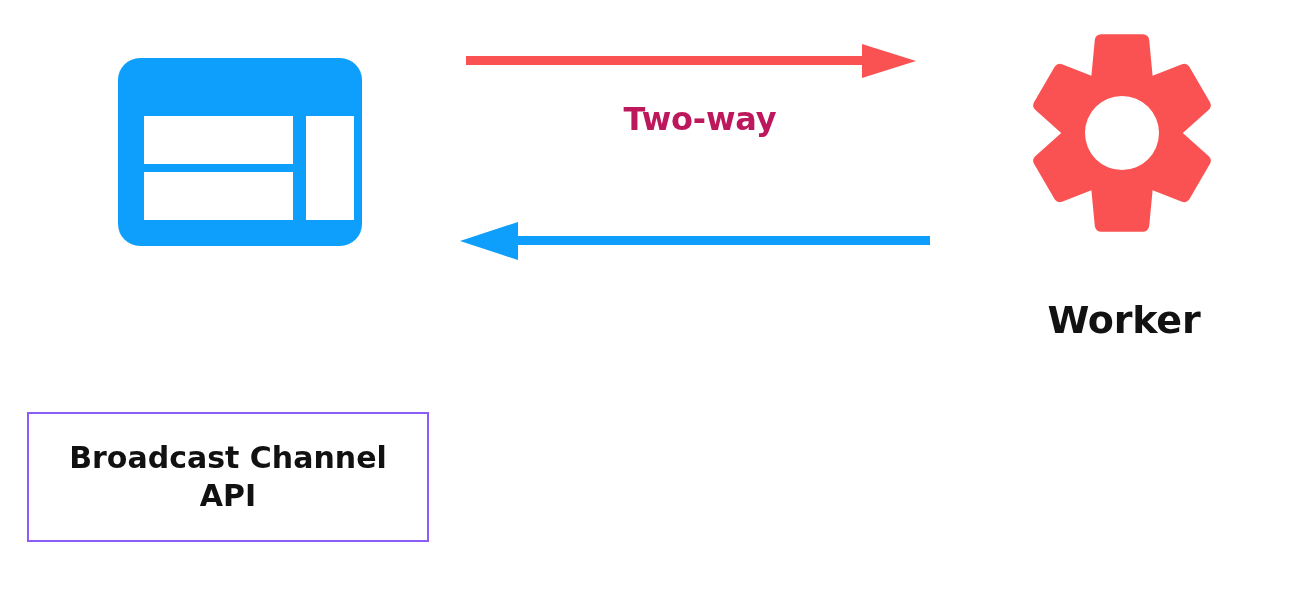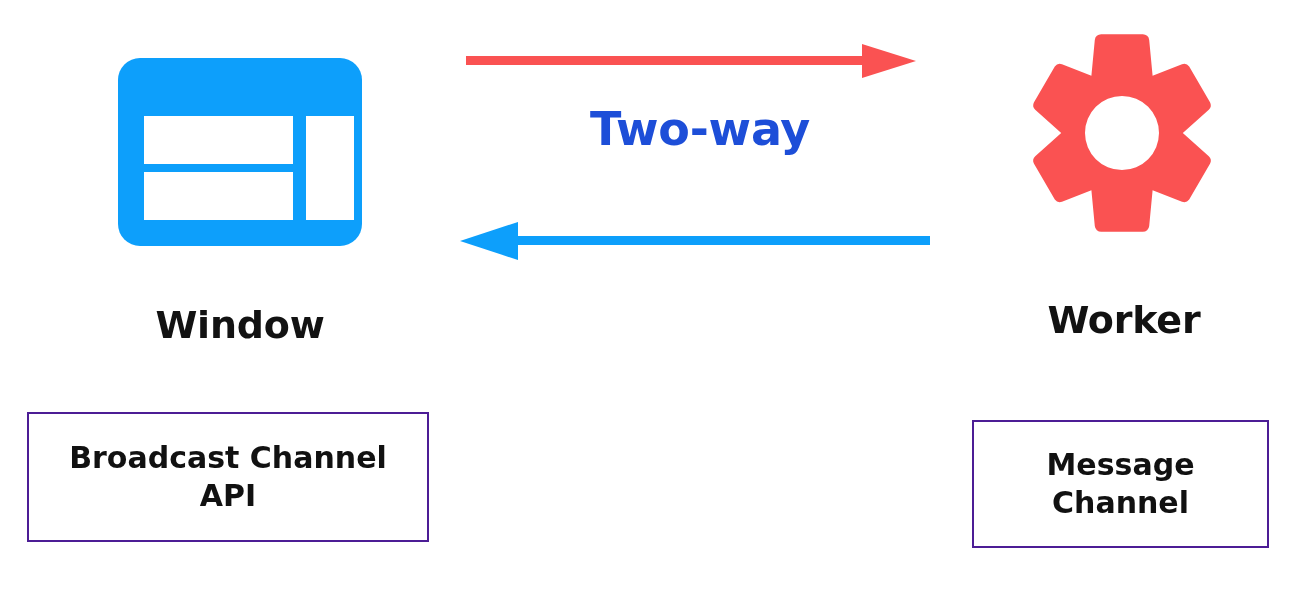--- a/index.html
+++ b/index.html
@@ -70,43 +70,43 @@
   }
 
   
   .caption {
     position: absolute;
     left: 470px;
     top: 98px;
     width: 460px;
     text-align: center;
     font-weight: 700;
-    font-size: 46px;
+    font-size: 32px;
     line-height: 1.35;
-    color: #1d4ed8;
+    color: #be185d;
     letter-spacing: -0.2px;
   }
 
   
   .node-label {
     position: absolute;
     font-weight: 700;
     font-size: 38px;
     color: #121212;
     text-align: center;
     letter-spacing: -0.2px;
   }
   .label-window { left: 110px;  top: 303px; width: 260px; }
   .label-worker { left: 1000px; top: 298px; width: 248px; }
 
   
   .api-box {
     position: absolute;
     box-sizing: border-box;
-    border: 2px solid #4c1d95;
+    border: 2px solid #8b5cf6;
     background: #ffffff;
     display: flex;
     justify-content: center;
     color: #111111;
     font-weight: 700;
     font-size: 30px;
     line-height: 1.28;
     text-align: center;
   }
   .api-box .api-text { display: block; width: 100%; }
@@ -130,21 +130,20 @@
 
 <div id="canvas" style="--blue:#0d9ffb; --red:#fa5252;">
 
   <div class="window-icon">
     <div class="frame"></div>
     <div class="pane pane-top"></div>
     <div class="pane pane-bottom"></div>
     <div class="pane pane-side"></div>
   </div>
 
-  <div class="node-label label-window">Window</div>
 
   <div class="gear-icon">
     <svg viewBox="0 0 104 111" xmlns="http://www.w3.org/2000/svg" aria-hidden="true">
       <path fill="#fa5252" d="
         M 41.6 0.6
         L 62.4 0.6
         A 3.2 3.2 0 0 1 65.6 3.5
         L 67.3 21.4
         L 82.0 15.6
         A 3.2 3.2 0 0 1 85.6 16.7
@@ -203,20 +202,14 @@
   </div>
 
   <div class="api-box api-box-1">
     <span class="api-text">
       <span>Broadcast Channel</span><br>
       <span>API</span>
     </span>
   </div>
 
 
-  <div class="api-box api-box-3">
-    <span class="api-text">
-      <span>Message</span><br>
-      <span>Channel</span>
-    </span>
-  </div>
 
 </div>
 
 </body></html>

